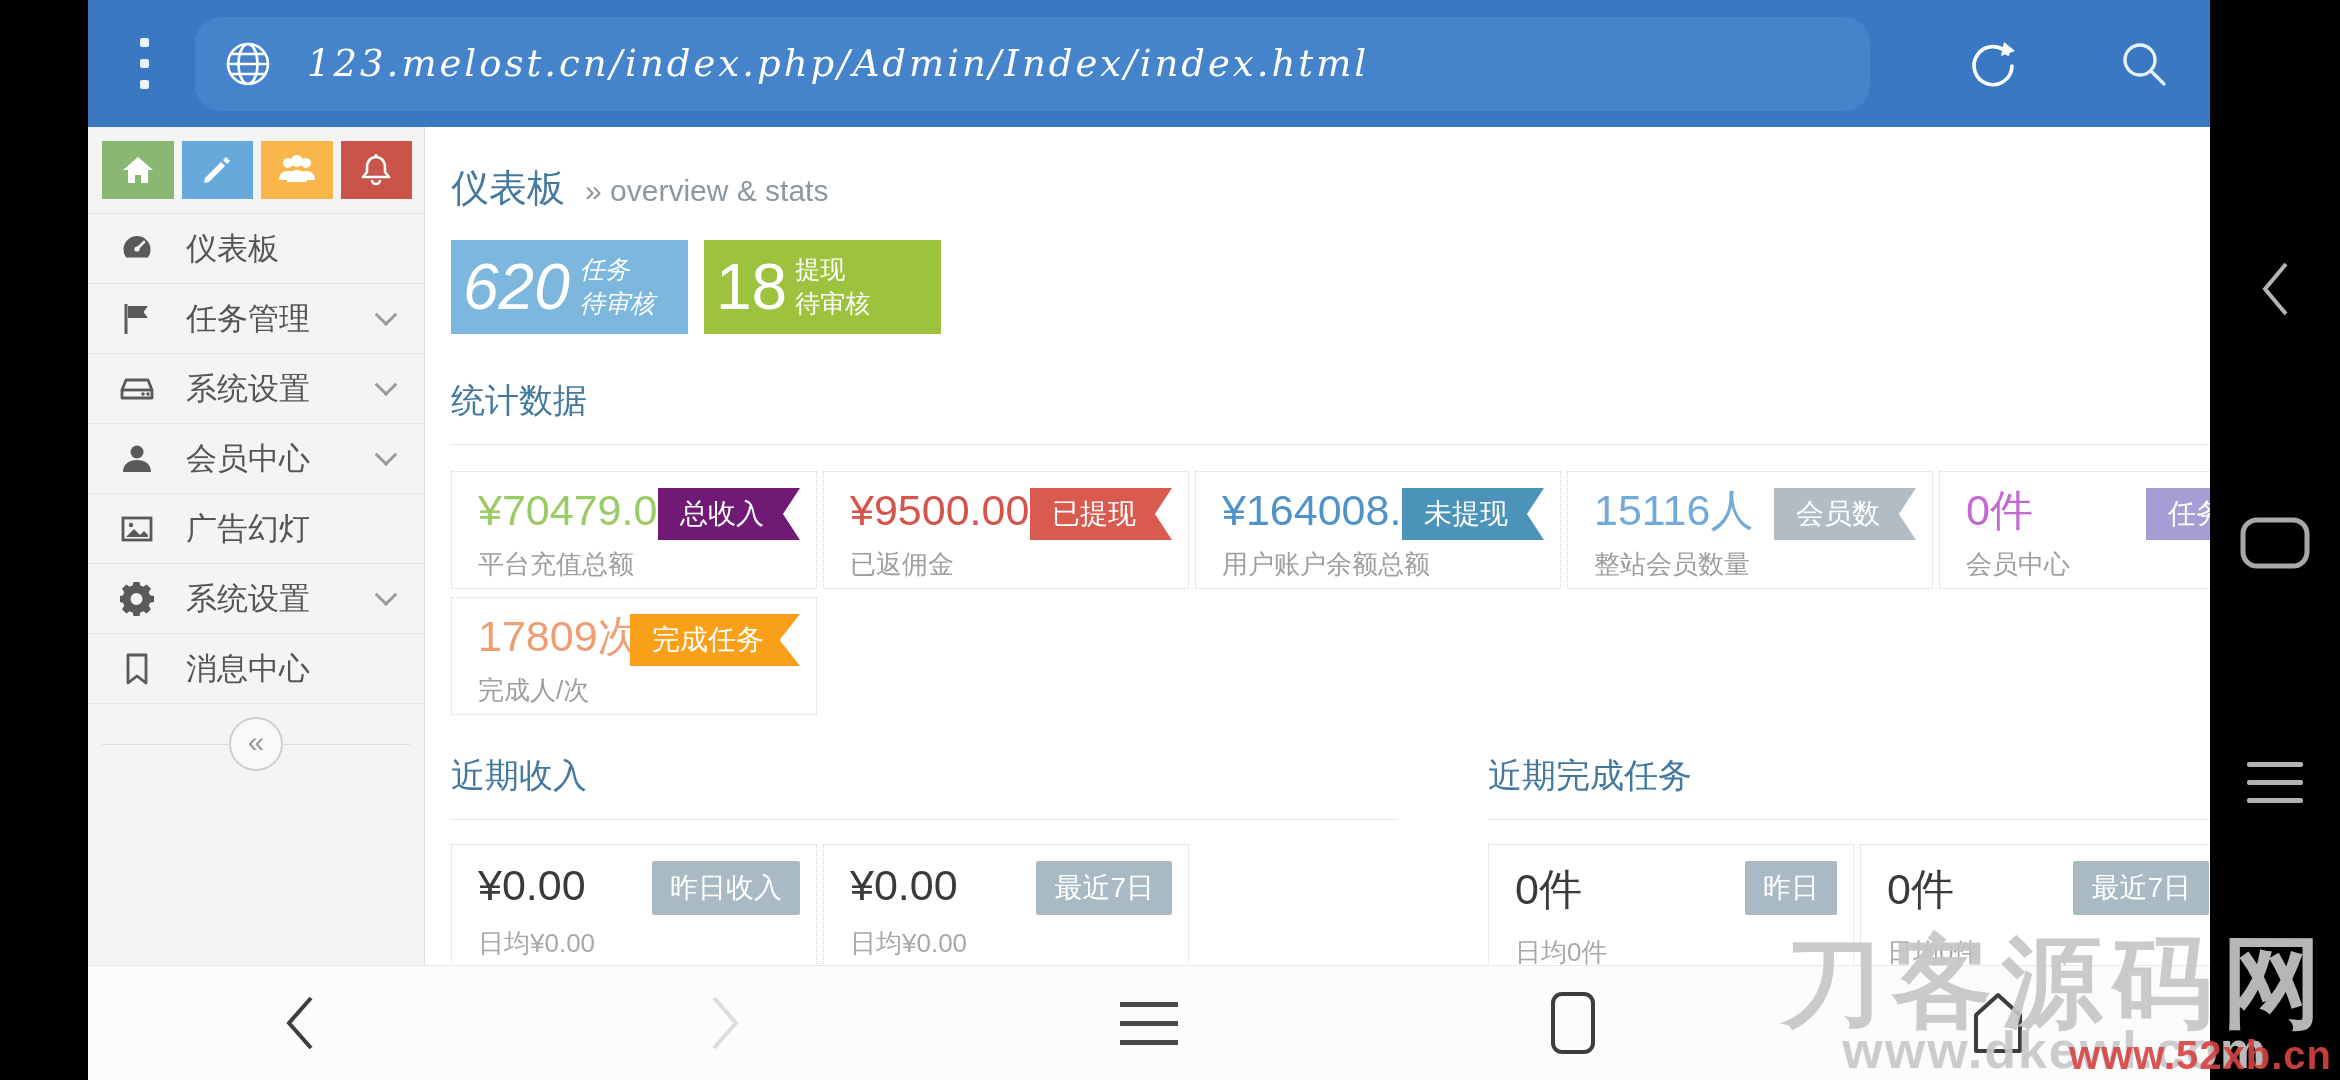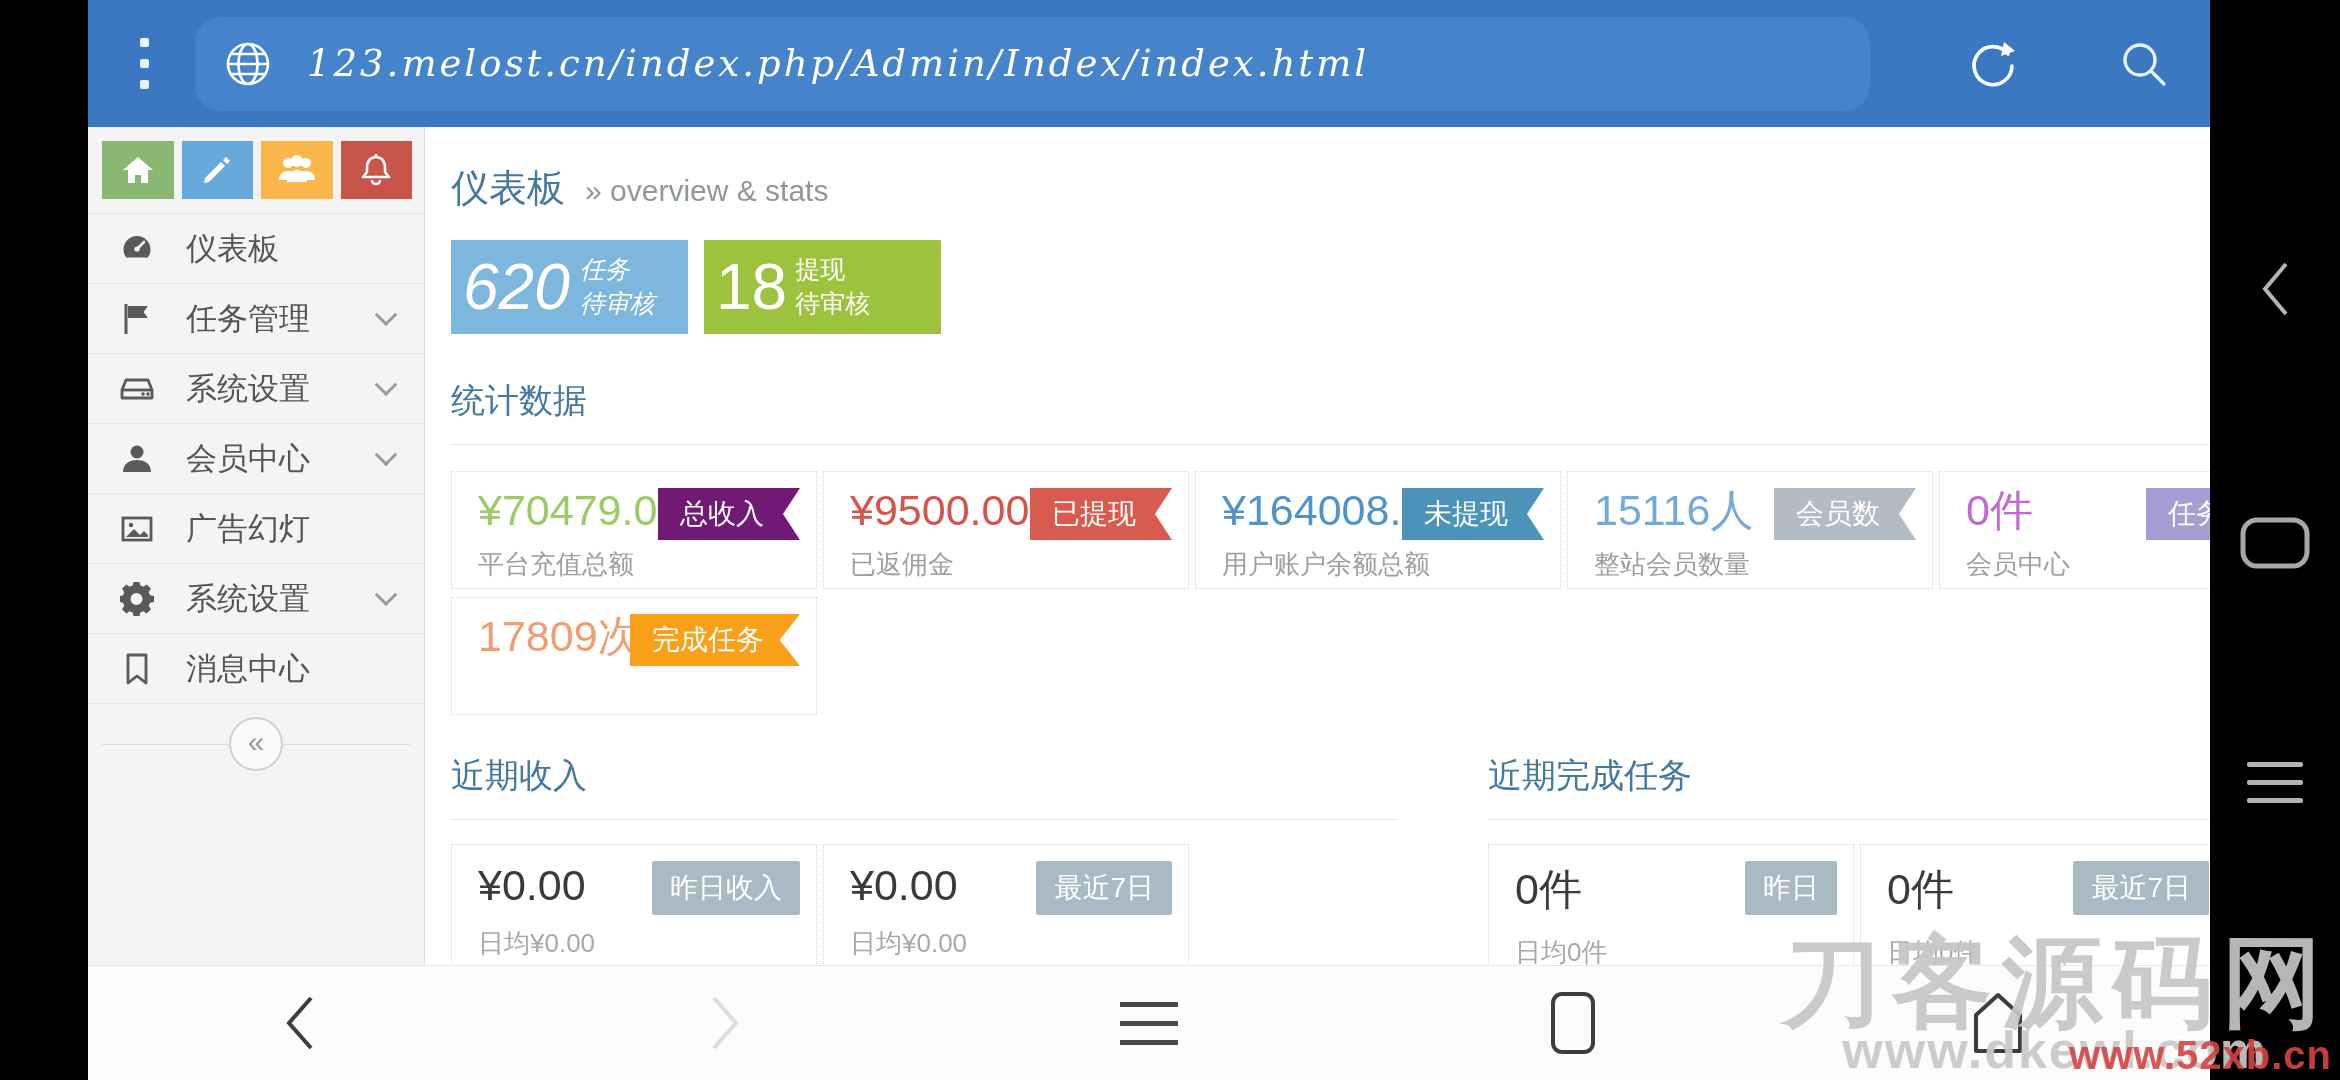--- a/index.html
+++ b/index.html
@@ -274,20 +274,21 @@
           <div class="scard">
             <div class="val" style="color: rgb(196, 104, 210);">0件</div>
             <div class="lab">会员中心</div>
             <div class="ribbon" style="background: rgb(168, 156, 212);">任务数</div>
           </div>
         </div>
 
         <div class="cards-row" style="margin-top:8px;">
           <div class="scard">
             <div class="val" style="color: rgb(238, 158, 114);">17809次</div>
+            <div class="lab">完成人/次</div>
             <div class="ribbon" style="background: rgb(249, 160, 24);">完成任务</div>
           </div>
         </div>
 
         <div class="twocol">
           <div class="col-income">
             <div class="sec-title" style="margin-top:0;">近期收入</div>
             <div class="divider"></div>
             <div class="cards-row" style="margin-top:24px;">
               <div class="mcard">

